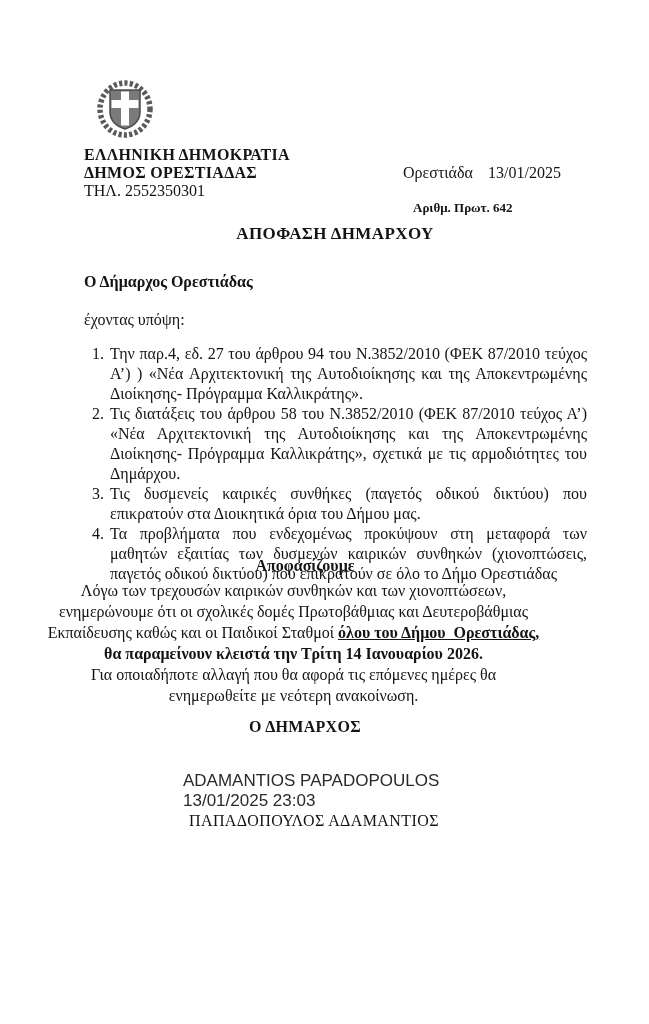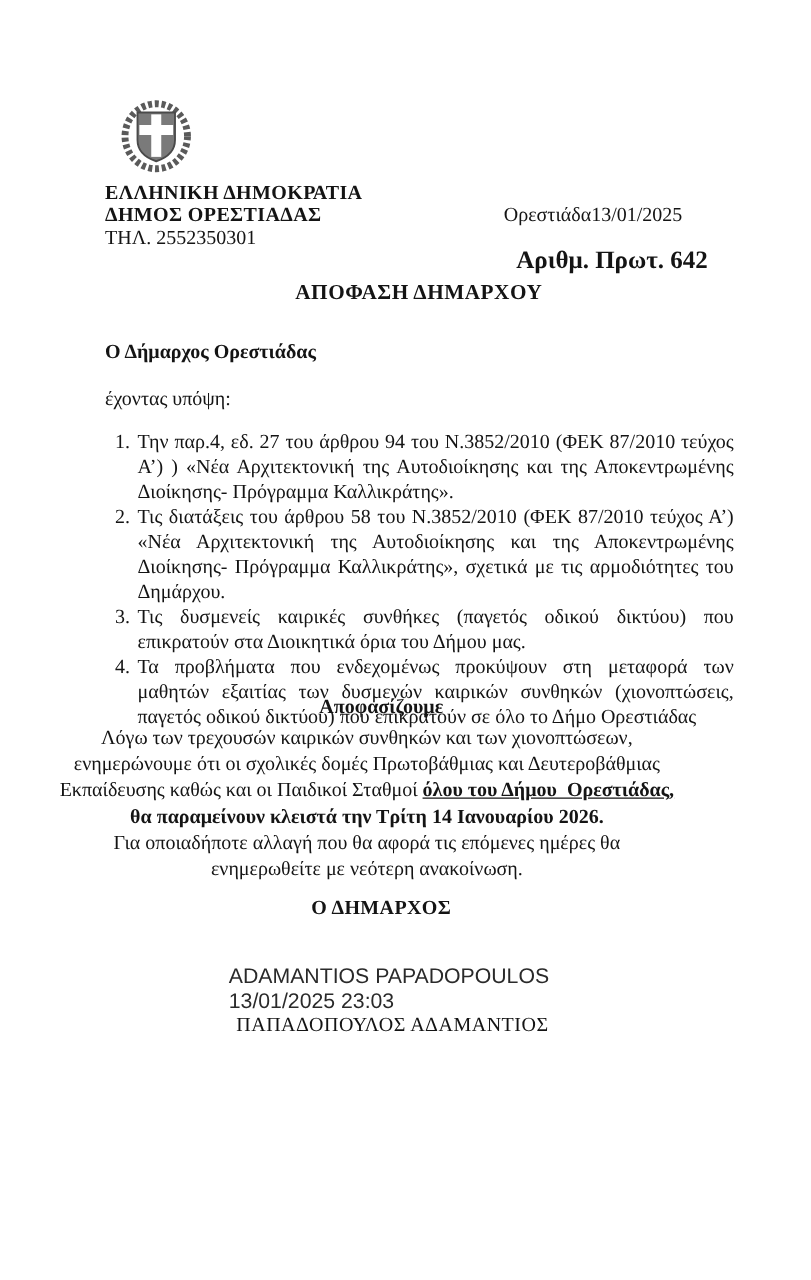--- a/index.html
+++ b/index.html
@@ -8,22 +8,22 @@
   .abs { position:absolute; }
 
   
   .emblem { left:95px; top:78px; width:60px; height:62px; }
 
   
   .org-block { left:84px; top:146px; width:300px; font-size:16px; line-height:18px; }
   .org-line { font-weight:bold; letter-spacing:0.3px; }
   .phone-line { font-weight:normal; }
 
-  .place-date { left:403px; top:164px; width:158px; display:flex; font-size:16px; line-height:18px; }
-  .protocol { left:413px; top:199px; width:160px; font-size:20px; font-weight:bold; line-height:18px; }
+  .place-date { left:403px; top:164px; width:158px; display:flex; justify-content:space-between; font-size:16px; line-height:18px; }
+  .protocol { left:413px; top:199px; width:160px; font-size:13px; font-weight:bold; line-height:18px; }
 
   
   .doc-title { left:85px; top:224px; width:500px; text-align:center; font-size:17px; font-weight:bold; letter-spacing:0.4px; }
   .mayor-line { left:84px; top:273px; width:400px; font-size:16px; font-weight:bold; }
   .having-regard { left:84px; top:311px; width:400px; font-size:16px; }
 
   
   .considerations { left:80px; top:344px; width:507px; font-size:16px; line-height:20px; }
   .considerations ol { margin:0; padding-left:28px; }
   .considerations li { text-align:justify; padding-left:2px; }

